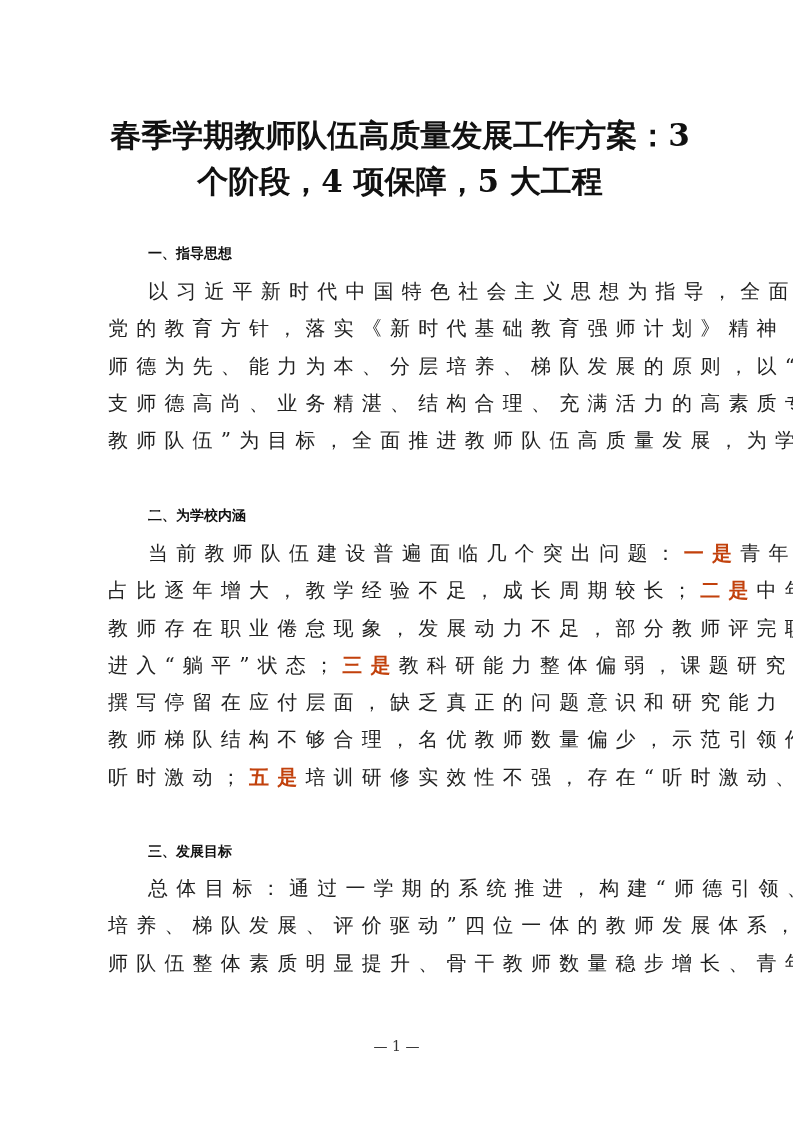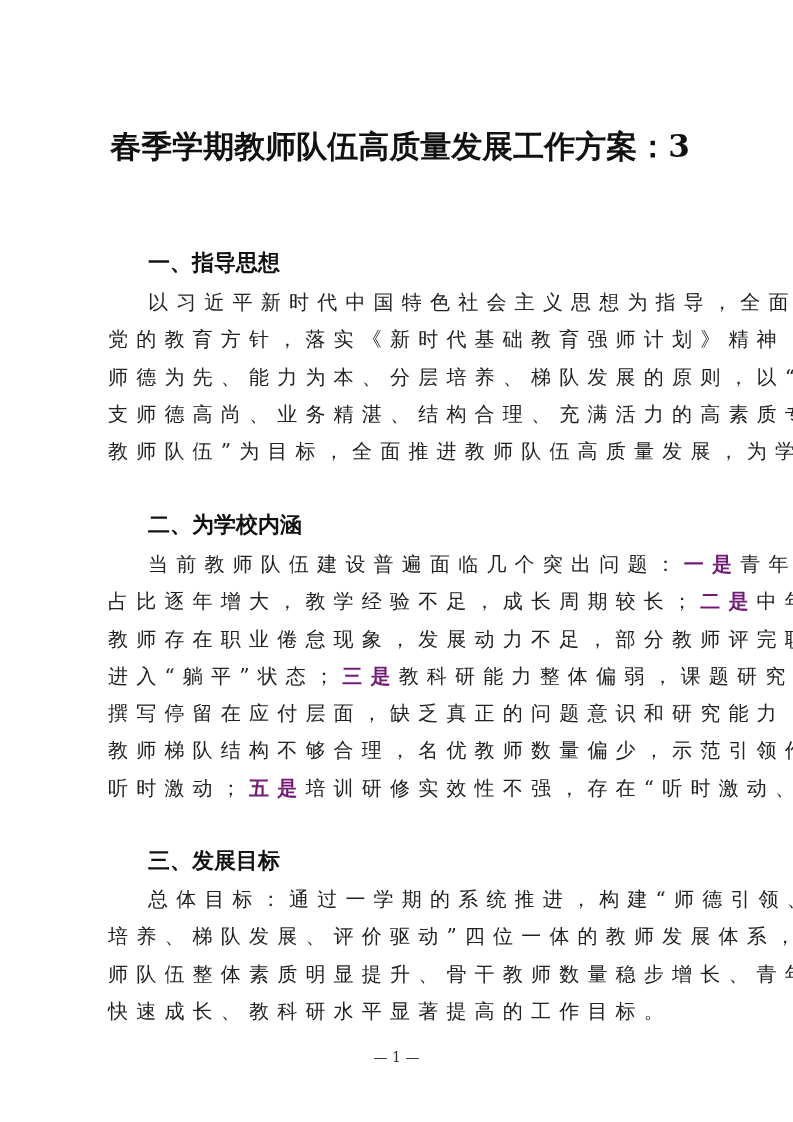--- a/index.html
+++ b/index.html
@@ -1,45 +1,46 @@
 <!DOCTYPE html>
 <html><head>
 <meta charset="utf-8">
 <style>
   html, body { margin: 0; padding: 0; background: #ffffff; }
   body { width: 793px; height: 1122px; position: relative; overflow: hidden; }
-  .page { position: absolute; left: 0; top: 11px; width: 793px; height: 1026px; background: #fff; }
+  .page { position: absolute; left: 0; top: 0; width: 793px; height: 1026px; background: #fff; }
   .title {
     position: absolute; left: 100px; top: 112px; width: 600px;
     text-align: center; font-family: "DejaVu Serif", serif; font-weight: bold;
     font-size: 31px; line-height: 46px; color: #111; letter-spacing: 0px;
   }
   .heading {
-    position: absolute; left: 148px; font-family: Liberation Mono, monospace;
-    font-weight: bold; font-size: 22px; color: #111; line-height: 28px;
+    position: absolute; left: 148px; font-family: Liberation Serif, serif;
+    font-weight: bold; font-size: 14px; color: #111; line-height: 28px;
   }
   .para {
     position: absolute; left: 108px; width: 580px;
     font-family: "DejaVu Serif", serif; font-size: 20px; color: #222;
   }
   .line { height: 37.3px; line-height: 37.3px; white-space: nowrap; letter-spacing: 8.2px; }
   .line.indent { padding-left: 40px; }
-  b { font-weight: bold; color: #701a75; }
+  b { font-weight: bold; color: #c2410c; }
   .pagenum {
     position: absolute; left: 0; width: 793px; top: 1038px; text-align: center;
     font-family: "DejaVu Serif", serif; font-size: 14px; color: #333;
   }
 </style>
 </head>
 <body>
 
 <div class="page">
 
   <div class="title">
     <div>春季学期教师队伍高质量发展工作方案：3</div>
+    <div>个阶段，4 项保障，5 大工程</div>
   </div>
 
   <div class="heading" style="top:240px;">一、指导思想</div>
   <div class="para" style="top:273px;">
     <div class="line indent">以习近平新时代中国特色社会主义思想为指导，全面贯彻</div>
     <div class="line">党的教育方针，落实《新时代基础教育强师计划》精神，坚持</div>
     <div class="line">师德为先、能力为本、分层培养、梯队发展的原则，以“锻造一</div>
     <div class="line">支师德高尚、业务精湛、结构合理、充满活力的高素质专业化</div>
     <div class="line">教师队伍”为目标，全面推进教师队伍高质量发展，为学校内涵</div>
   </div>
@@ -53,17 +54,16 @@
     <div class="line"><span>撰写停留在应付层面，缺乏真正的问题意识和研究能力；</span><span></span></div>
     <div class="line"><span>教师梯队结构不够合理，名优教师数量偏少，示范引领作用发</span><b></b><span></span></div>
     <div class="line"><span>听时激动；</span><b>五是</b><span>培训研修实效性不强，存在“听时激动、听后不</span></div>
   </div>
 
   <div class="heading" style="top:838px;">三、发展目标</div>
   <div class="para" style="top:870px;">
     <div class="line indent">总体目标：通过一学期的系统推进，构建“师德引领、分层</div>
     <div class="line">培养、梯队发展、评价驱动”四位一体的教师发展体系，实现教</div>
     <div class="line">师队伍整体素质明显提升、骨干教师数量稳步增长、青年教师</div>
-    <div class="line">快速成长、教科研水平显著提高的工作目标。</div>
   </div>
 
   <div class="pagenum">— 1 —</div>
 </div>
 
 </body></html>

